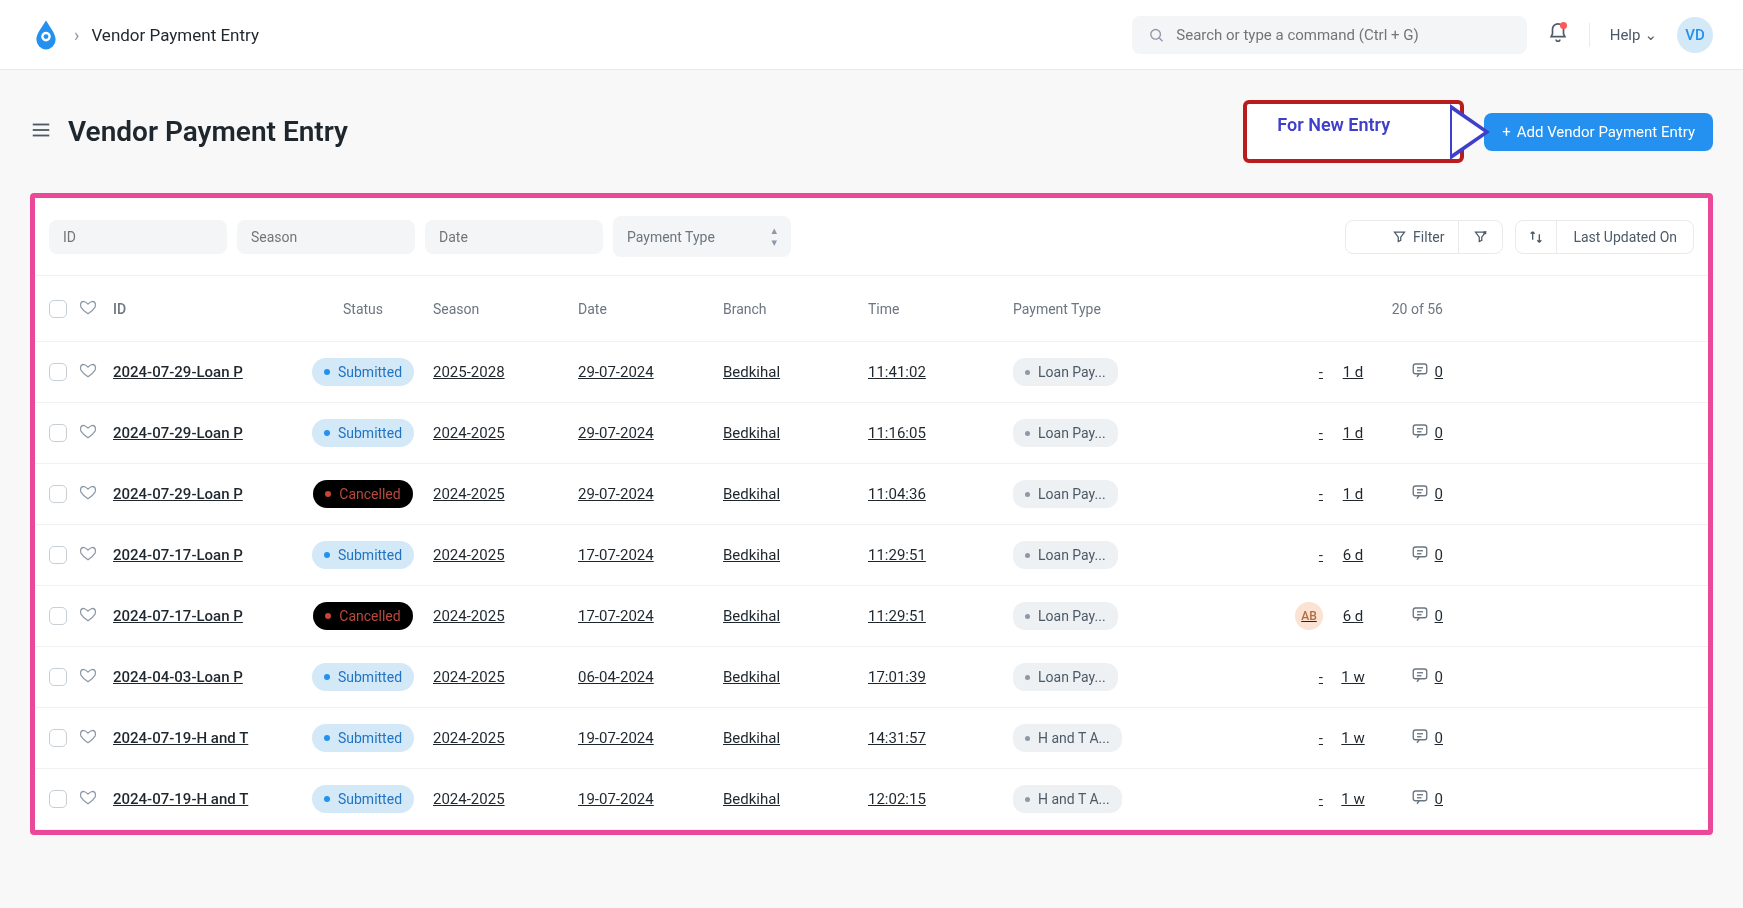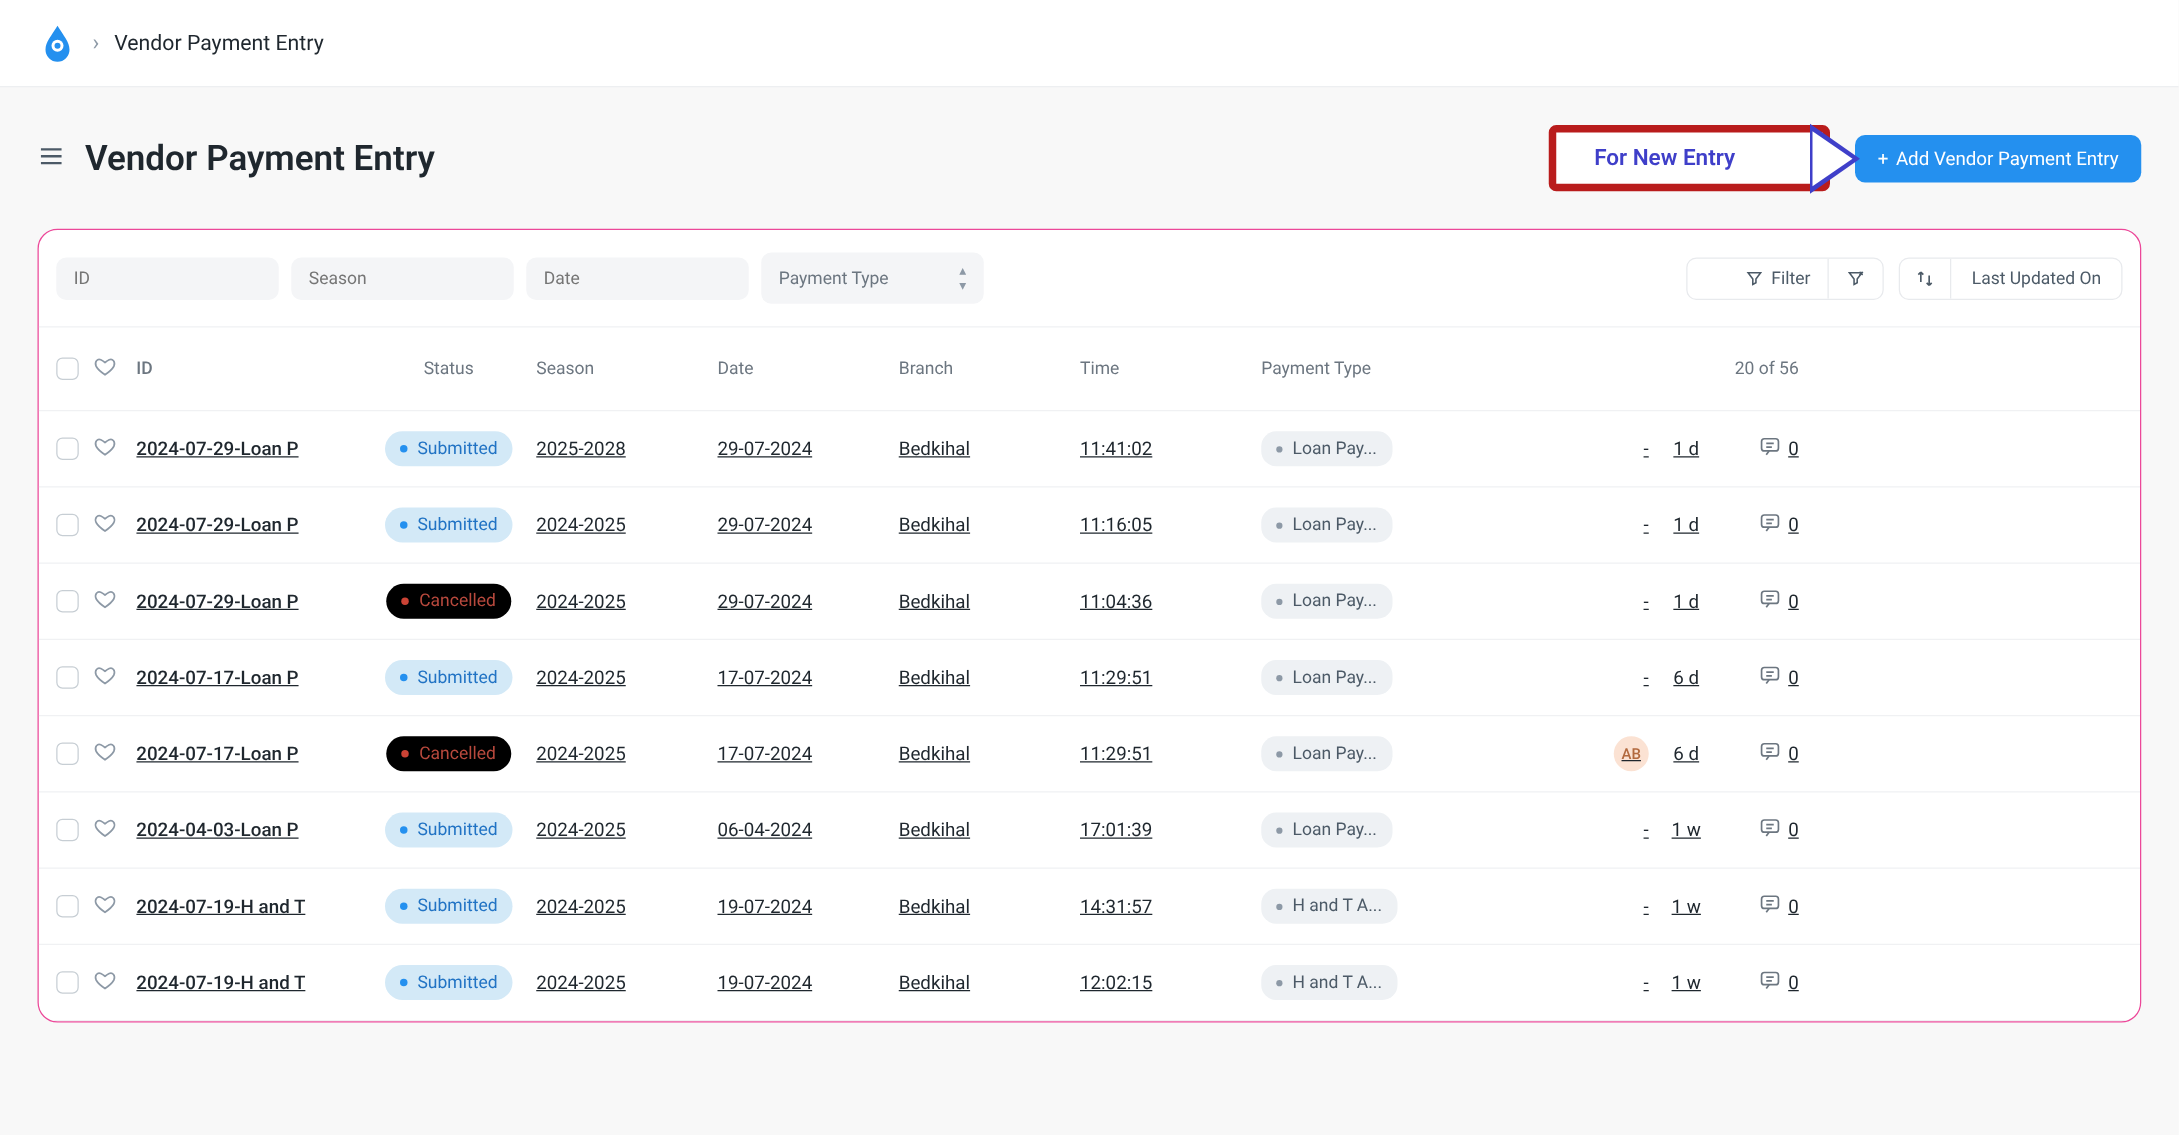--- a/index.html
+++ b/index.html
@@ -26,21 +26,21 @@
 .page { padding: 30px; position: relative; background: #f8f8f8;}
 .navbar { background: #fff;}
 body { background: #f8f8f8;}
 .page-head { display: flex; align-items: center; margin-bottom: 30px; position: relative; }
 .hamburger { margin-right: 16px; cursor: pointer;}
 .hamburger svg { width: 22px; height: 22px; stroke: #4c5a67; }
 .page-title { font-size: 28px; font-weight: 600; color: #1f272e; }
 .page-head-right { margin-left: auto; display: flex; align-items: center; gap: 20px; }
 
 
-.arrow-box { border: 6px solid #b91c1c; border-radius: 6px; padding: 10px 70px 10px 30px; font-weight: 600; font-size: 18px; color: #3f3fc9; position: relative; background: #fff;}
+.arrow-box { border: 4px solid #b91c1c; border-radius: 6px; padding: 10px 70px 24px 30px; font-weight: 600; font-size: 18px; color: #3f3fc9; position: relative; background: #fff;}
 .arrow-box::after {
   content: "";
   position: absolute;
   right: -30px;
   top: 50%;
   transform: translateY(-50%);
   width: 0; height: 0;
   border-top: 28px solid transparent;
   border-bottom: 28px solid transparent;
   border-left: 40px solid #3f3fc9;
@@ -53,21 +53,21 @@
   transform: translateY(-50%);
   width: 0; height: 0;
   border-top: 22px solid transparent;
   border-bottom: 22px solid transparent;
   border-left: 32px solid #fff;
   z-index: 1;
 }
 .btn-primary { background: #2490ef; color: #fff; border: none; border-radius: 8px; padding: 10px 18px; font-size: 15px; display: flex; align-items: center; gap: 6px; cursor: pointer; }
 
 
-.card { background: #fff; border: 1px solid #ec4899; border-radius: 16px; overflow: hidden; }
+.card { background: #fff; border: 5px solid #ec4899; border-radius: 4px; overflow: hidden; }
 
 
 .filter-bar { display: flex; align-items: center; padding: 18px 14px; gap: 10px; border-bottom: 1px solid #f0f1f3; }
 .filter-input { background: #f4f5f7; border: none; border-radius: 8px; padding: 9px 14px; font-size: 14px; color: #6c7680; outline: none; }
 .filter-input.id { width: 178px; }
 .filter-input.season { width: 178px; }
 .filter-input.date { width: 178px; }
 .filter-select { background: #f4f5f7; border: none; border-radius: 8px; padding: 9px 14px; font-size: 14px; color: #6c7680; display: flex; align-items: center; justify-content: space-between; width: 178px; cursor:pointer;}
 .filter-bar-right { margin-left: auto; display: flex; gap: 0;}
 .pill-group { display: flex; border: 1px solid #e8eaed; border-radius: 8px; overflow: hidden; margin-right: 12px; padding-left: 32px;}
@@ -122,20 +122,42 @@
   <div class="logo">
     <svg viewBox="0 0 32 40">
         <path fill="#2490ef" d="M16 2 C10 12 4 18 4 26 a12 12 0 0 0 24 0 C28 18 22 12 16 2 Z"></path>
         <circle cx="16" cy="22" r="6" fill="#fff"></circle>
         <circle cx="16" cy="22" r="3" fill="#2490ef"></circle>
       </svg>
   </div>
   <span class="breadcrumb-sep">›</span>
   <span class="breadcrumb-text">Vendor Payment Entry</span>
 
+  <div class="navbar-right">
+    <div class="search-bar">
+      <svg viewBox="0 0 24 24">
+          <circle cx="11" cy="11" r="7" stroke-width="2"></circle>
+          <line x1="21" y1="21" x2="16.5" y2="16.5" stroke-width="2"></line>
+        </svg>
+      <input placeholder="Search or type a command (Ctrl + G)" style="">
+    </div>
+    <div class="notif">
+      <svg viewBox="0 0 24 24" stroke-width="1.8">
+          <path d="M6 8a6 6 0 0 1 12 0v5l1.5 3h-15L6 13Z"></path>
+          <path d="M10 19a2 2 0 0 0 4 0"></path>
+        </svg>
+      <span class="notif-dot"></span>
+    </div>
+    <div class="divider"></div>
+    <div class="help">
+      <span>Help</span>
+      <span>⌄</span>
+    </div>
+    <div class="avatar">VD</div>
+  </div>
 </div>
 
 <div class="page">
   <div class="page-head">
     <div class="hamburger">
       <svg viewBox="0 0 24 24" stroke-width="2">
           <line x1="3" y1="6" x2="21" y2="6"></line>
           <line x1="3" y1="12" x2="21" y2="12"></line>
           <line x1="3" y1="18" x2="21" y2="18"></line>
         </svg>

